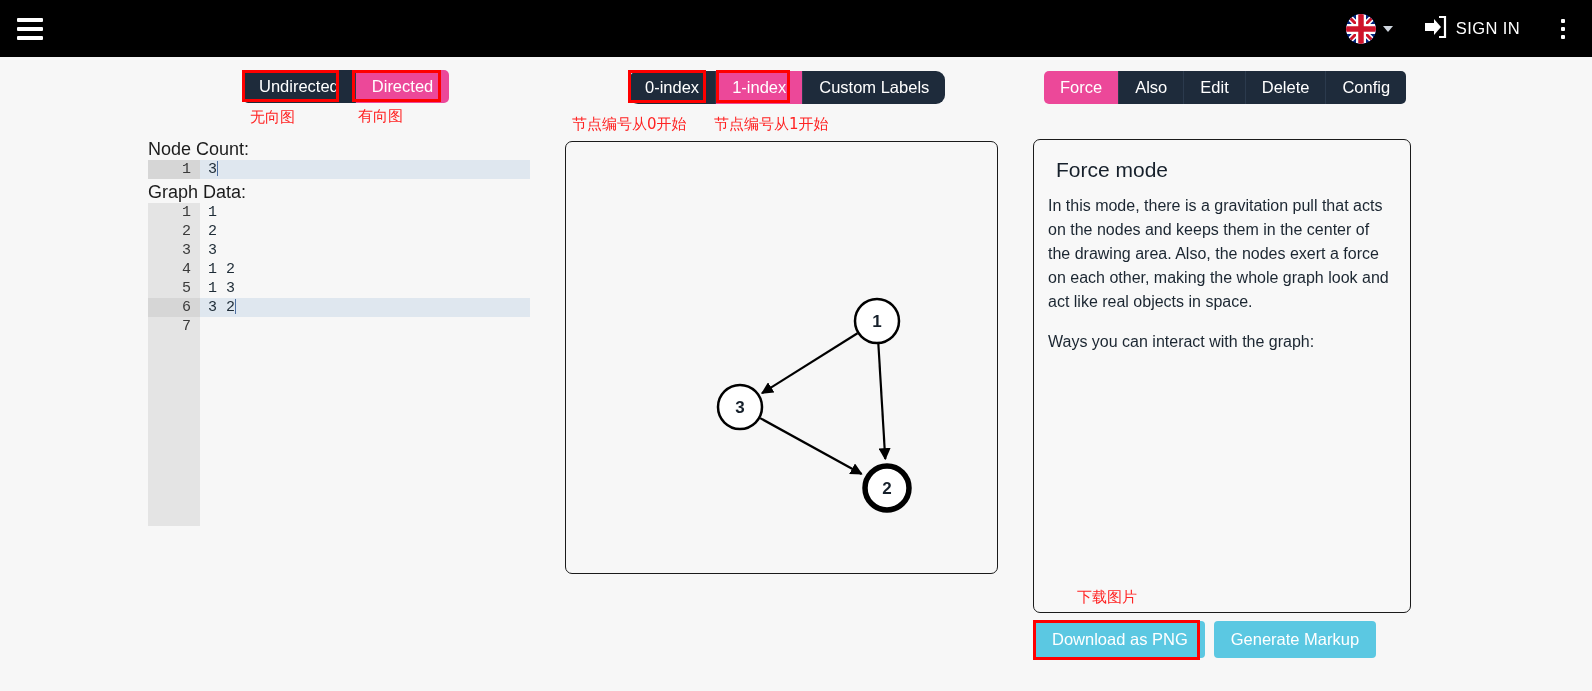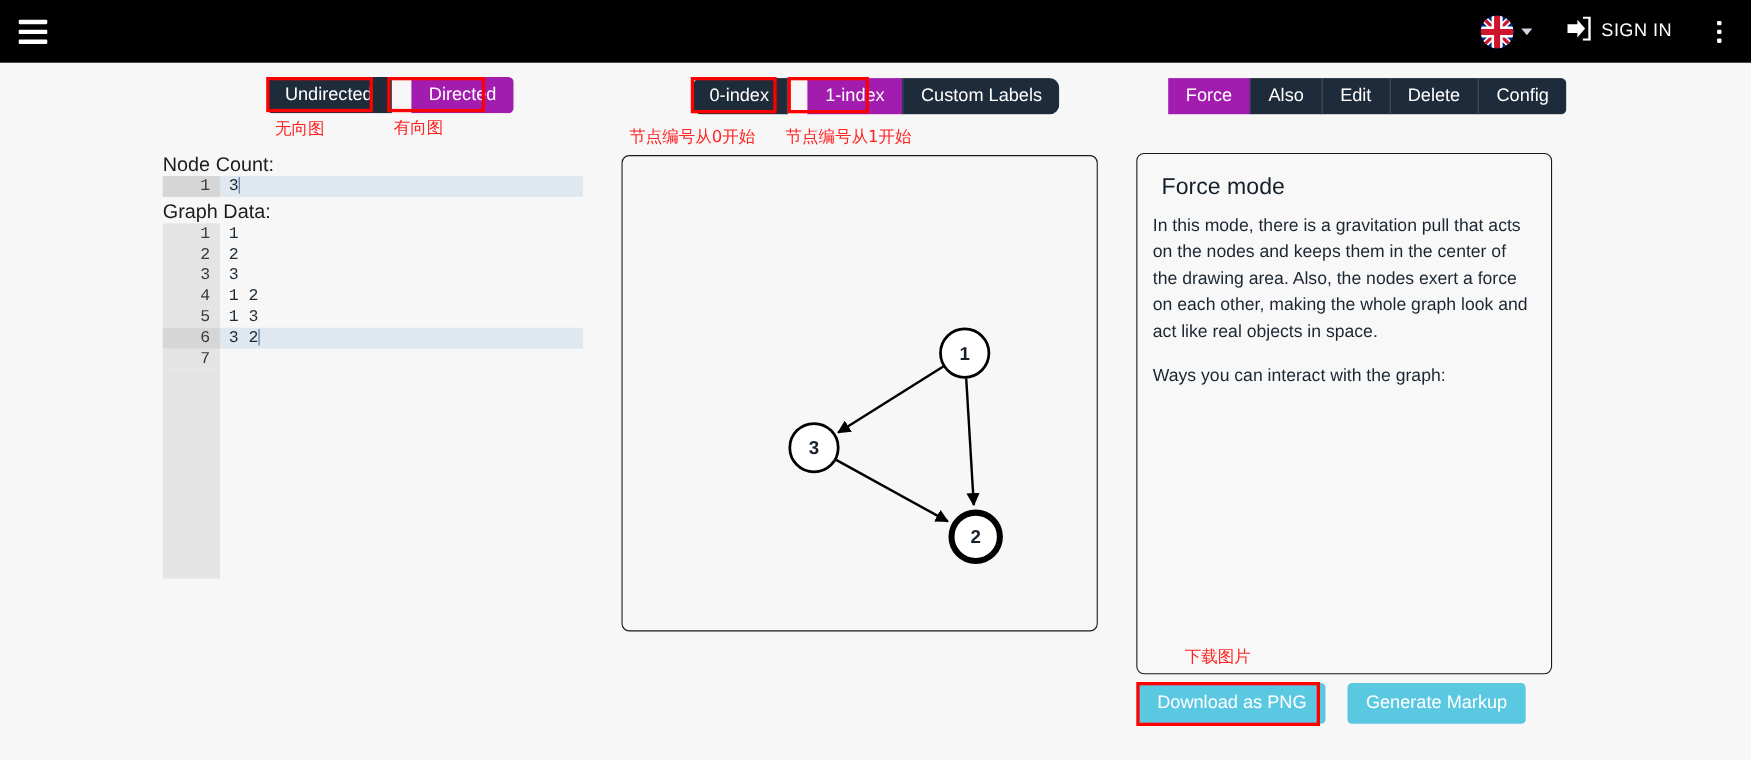--- a/index.html
+++ b/index.html
@@ -64,21 +64,21 @@
   
   .btn-group { display: flex; border-radius: 5px; overflow: hidden; }
   .btn-group .seg {
     background: #1e2b3b; color: #ffffff;
     border: none; cursor: pointer;
     font-size: 16.5px; font-family: "Liberation Sans", sans-serif;
     padding: 7px 16px; white-space: nowrap;
     border-right: 1px solid #2b3a4d;
   }
   .btn-group .seg:last-child { border-right: none; }
-  .btn-group .seg.active { background: #a21caf; margin-left: 18px; }
+  .btn-group .seg.active { background: #ec4899; }
 
   
   .redbox {
     position: absolute; border: 3px solid #ff0000;
     pointer-events: none; z-index: 40;
   }
   .cn {
     position: absolute; color: #ff2222; font-size: 15px;
     font-family: "DejaVu Sans", sans-serif; white-space: nowrap; z-index: 41; text-align: center;
   }
@@ -133,21 +133,21 @@
   .info-para {
     font-size: 16px; line-height: 24px; color: #1b2631;
     margin: 0 0 16px 0;
   }
   .info-list { margin: 0; padding-left: 25px; }
   .info-list li {
     font-size: 16px; line-height: 21px; color: #1b2631; margin-bottom: 1px;
   }
   .bottom-actions {
     position: absolute; left: 1035px; top: 621px;
-    display: flex; gap: 20px;
+    display: flex; gap: 9px;
   }
   .act-btn {
     background: #5bc8e2; color: #ffffff; border: none;
     border-radius: 4px; font-size: 16.5px; cursor: pointer;
     padding: 9px 17px; font-family: "Liberation Sans", sans-serif;
     white-space: nowrap;
   }
 </style>
 </head>
 <body>

